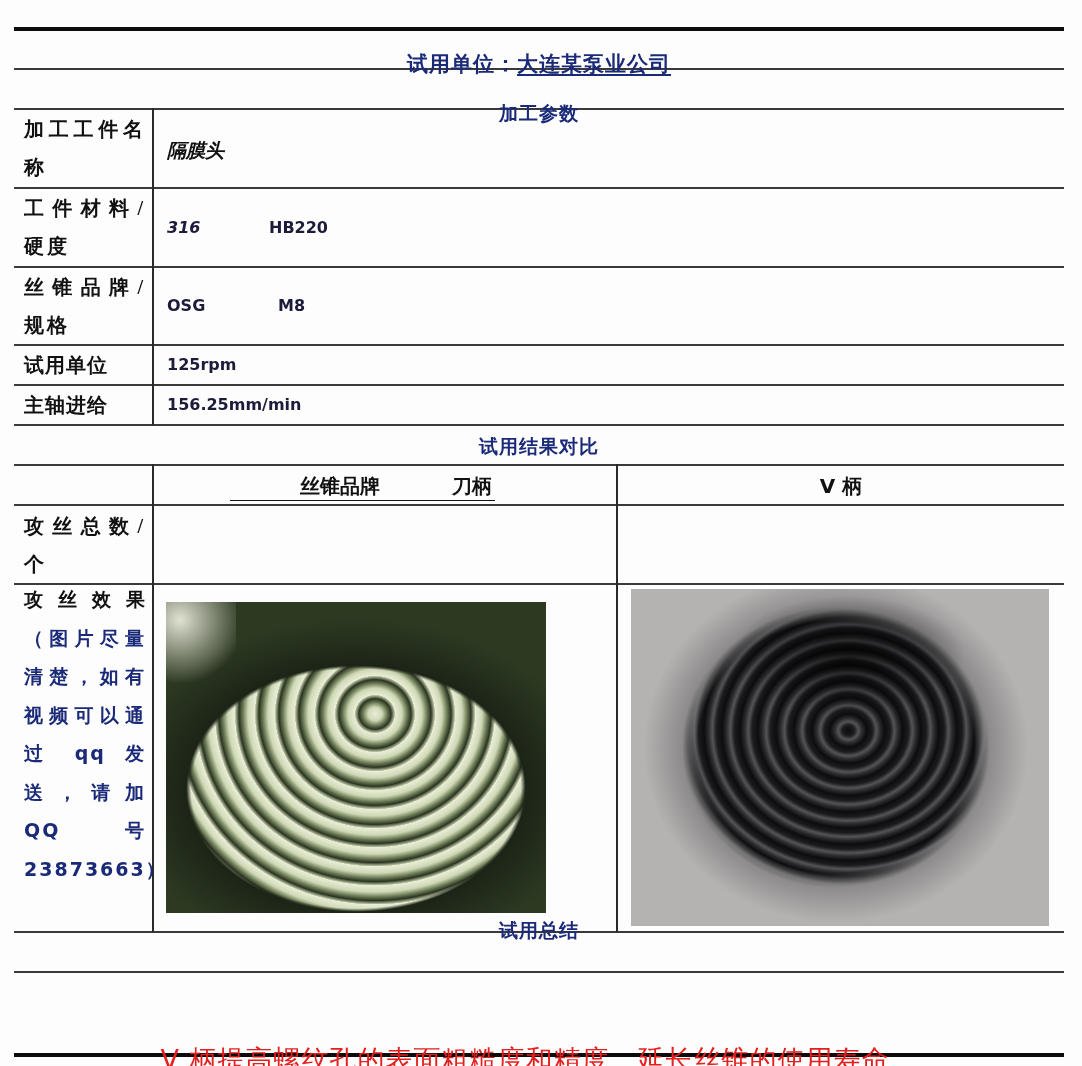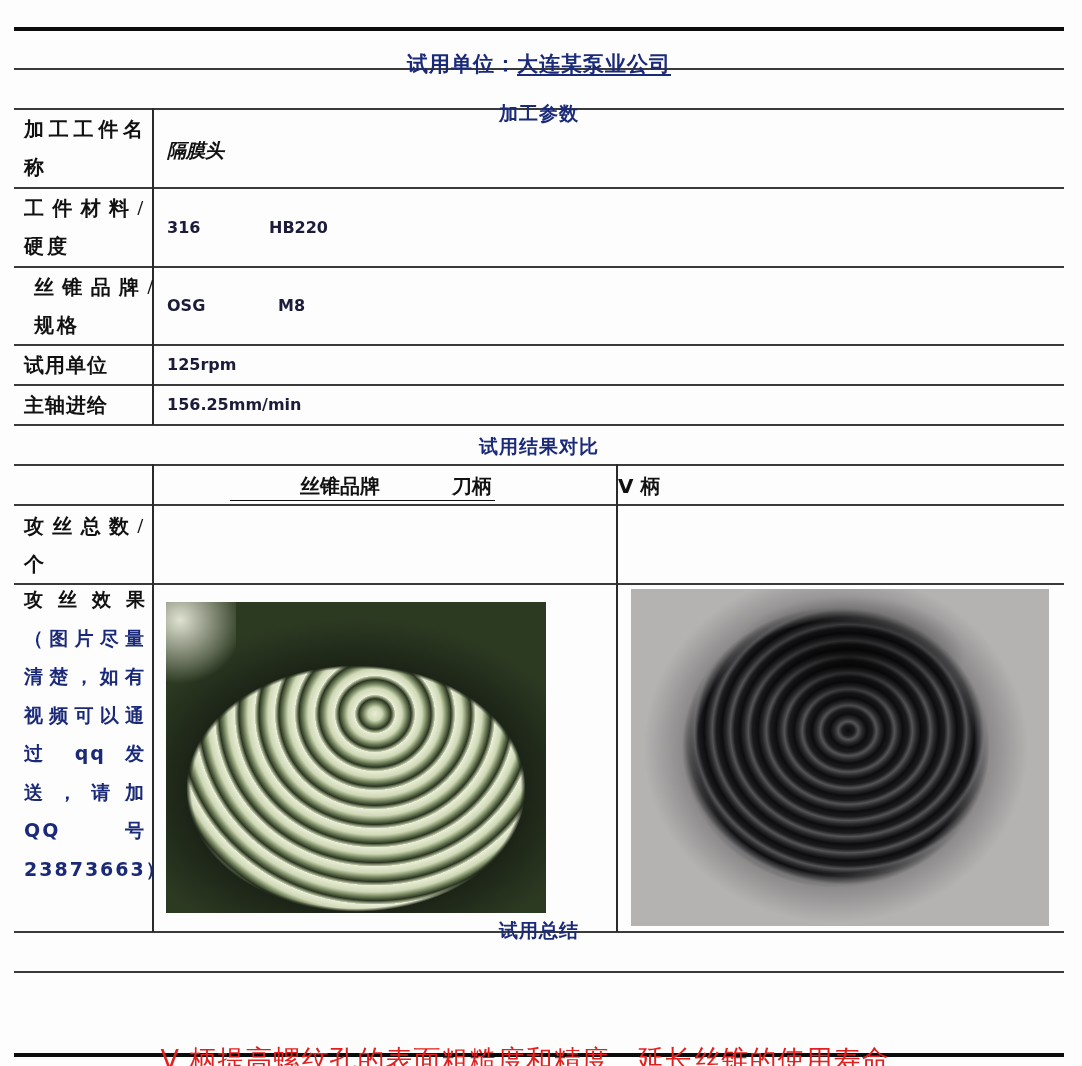--- a/index.html
+++ b/index.html
@@ -12,21 +12,21 @@
 
     .section-title { position: absolute; left: 14px; width: 1050px; text-align: center;
       color: #1a2a78; font-weight: bold; font-size: 19px; letter-spacing: 1px; }
     .unit-link { text-decoration: underline; text-underline-offset: 3px; }
 
     .label { position: absolute; left: 24px; width: 122px; font-weight: bold; font-size: 20px;
       line-height: 38px; color: #111; text-align: justify; text-align-last: left; letter-spacing: 3px; font-family: Liberation Serif, serif; }
     .label.single { letter-spacing: 1px; }
     .value { position: absolute; left: 167px; font-size: 16px; color: #1b1b3a; font-weight: bold; }
 
-    .col-head { position: absolute; font-weight: bold; font-size: 20px; color: #111; }
+    .col-head { position: absolute; font-weight: bold; font-size: 20px; color: #111; text-align: center; }
     .col-head .ul { display: inline-block; border-bottom: 1.5px solid #111; }
 
     .note { position: absolute; left: 24px; width: 122px; font-size: 19px; line-height: 38.5px;
       color: #1a2a78; font-weight: bold; letter-spacing: 2px; text-align: justify; text-align-last: justify; }
     .note .first { color: #111; letter-spacing: 1px; }
 
     .photo { position: absolute; overflow: hidden; }
     .photo-left {
       left: 166px; top: 602px; width: 380px; height: 311px;
       background:
@@ -80,24 +80,24 @@
 
 <div class="section-title" style="top:78px;margin-top:23px;">加工参数</div>
 
 <div class="label" style="top:110px;">加工工件名称</div>
 <div class="value" style="top:138px; font-size:19px; color:#111;font-style:italic;">
   <span>隔膜头</span>
 </div>
 
 <div class="label" style="top:189px;">工件材料/硬度</div>
 <div class="value" style="top:218px;">
-  <span style="display:inline-block; width:102px;">316</span><span>HB220</span>
+  <span style="display:inline-block; width:102px;font-style:italic;">316</span><span>HB220</span>
 </div>
 
-<div class="label" style="top:268px;margin-left:10px;">丝锥品牌/规格</div>
+<div class="label" style="top:268px;">丝锥品牌/规格</div>
 <div class="value" style="top:296px;">
   <span style="display:inline-block; width:111px;">OSG</span><span>M8</span>
 </div>
 
 <div class="label single" style="top:346px;">试用单位</div>
 <div class="value" style="top:355px;">125rpm</div>
 
 <div class="label single" style="top:386px;">主轴进给</div>
 <div class="value" style="top:395px;">156.25mm/min</div>
 

